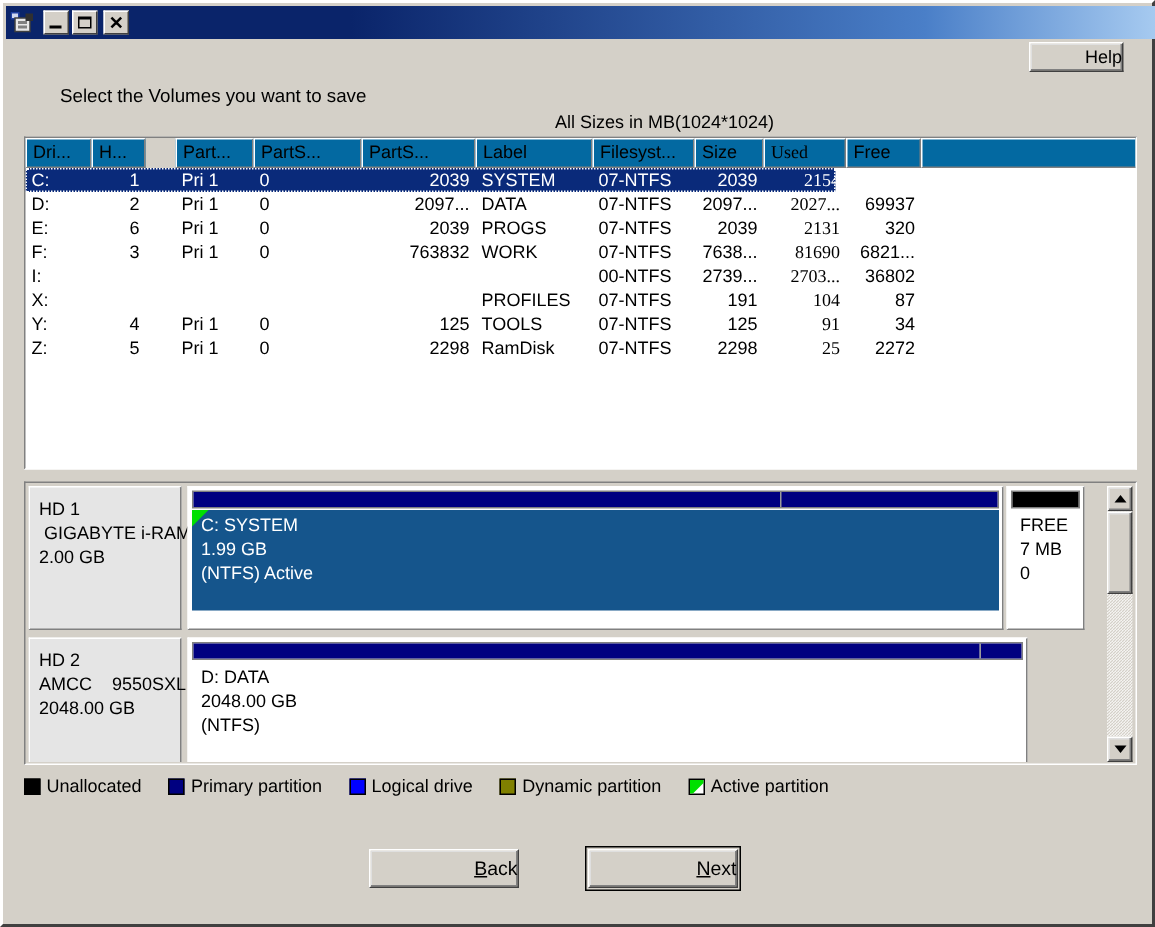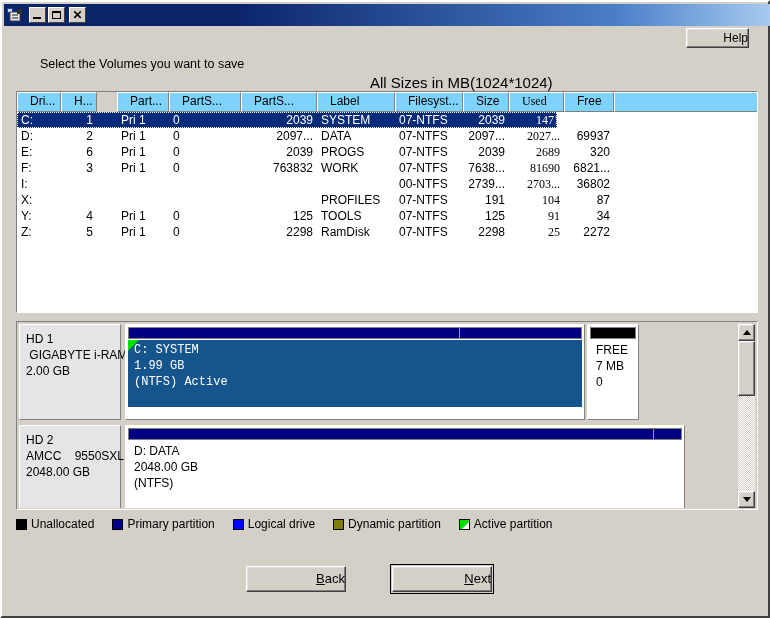--- a/index.html
+++ b/index.html
@@ -118,21 +118,21 @@
   
   #instruction {
     position: absolute;
     left: 38px; top: 55px;
     font-size: 12.5px;
     white-space: nowrap;
   }
   #sizes-note {
     position: absolute;
     left: 368px; top: 72px;
-    font-size: 15px;
+    font-size: 12px;
     white-space: nowrap;
   }
 
   
   #volume-table {
     position: absolute;
     left: 14px; top: 89px;
     width: 742px; height: 222px;
     background: #ffffff;
     border-top: 1px solid #808080;
@@ -142,29 +142,29 @@
     box-sizing: border-box;
     overflow: hidden;
   }
   #table-header {
     display: flex;
     height: 20px;
     background: #d4d0c8;
     box-sizing: border-box;
   }
   .th {
-    background: #7dd3fc;
+    background: #0369a1;
     border-top: 1px solid #ffffff;
     border-left: 1px solid #ffffff;
     border-right: 1px solid #808080;
     border-bottom: 1px solid #808080;
     box-sizing: border-box;
     font-size: 12px;
     line-height: 17px;
-    padding-left: 12px;
+    padding-left: 4px;
     overflow: hidden;
     white-space: nowrap;
     flex: 0 0 auto;
   }
   .th.filler { flex: 1 1 auto; border-right: none; }
 
   #table-body {
     position: relative;
   }
   .trow {
@@ -454,21 +454,21 @@
     <div id="table-body">
         <div class="trow selected">
           <div class="td c-drive left">C:</div>
           <div class="td c-hd num">1</div>
           <div class="td c-part left">Pri 1</div>
           <div class="td c-psize1 left">0</div>
           <div class="td c-psize2 num">2039</div>
           <div class="td c-label left">SYSTEM</div>
           <div class="td c-fs left">07-NTFS</div>
           <div class="td c-size num">2039</div>
-          <div class="td c-used num">1471</div>
+          <div class="td c-used num">2154</div>
           <div class="td c-free num">568</div>
         </div>
         <div class="trow">
           <div class="td c-drive left">D:</div>
           <div class="td c-hd num">2</div>
           <div class="td c-part left">Pri 1</div>
           <div class="td c-psize1 left">0</div>
           <div class="td c-psize2 num">2097...</div>
           <div class="td c-label left">DATA</div>
           <div class="td c-fs left">07-NTFS</div>
@@ -478,21 +478,21 @@
         </div>
         <div class="trow">
           <div class="td c-drive left">E:</div>
           <div class="td c-hd num">6</div>
           <div class="td c-part left">Pri 1</div>
           <div class="td c-psize1 left">0</div>
           <div class="td c-psize2 num">2039</div>
           <div class="td c-label left">PROGS</div>
           <div class="td c-fs left">07-NTFS</div>
           <div class="td c-size num">2039</div>
-          <div class="td c-used num">2689</div>
+          <div class="td c-used num">2131</div>
           <div class="td c-free num">320</div>
         </div>
         <div class="trow">
           <div class="td c-drive left">F:</div>
           <div class="td c-hd num">3</div>
           <div class="td c-part left">Pri 1</div>
           <div class="td c-psize1 left">0</div>
           <div class="td c-psize2 num">763832</div>
           <div class="td c-label left">WORK</div>
           <div class="td c-fs left">07-NTFS</div>
@@ -553,21 +553,21 @@
 
   <div id="disk-panel">
     <div id="disk-scroll-area">
         <div class="disk-row">
           <div class="disk-info">
             <div>HD 1</div>
             <div class="ln2"> GIGABYTE i-RAM</div>
             <div>2.00 GB</div>
           </div>
           <div class="disk-map">
-            <div class="part-block" style="width: 460px; font-family: Liberation Mono, monospace;">
+            <div class="part-block" style="width: 544px;">
               <div class="part-bar">
                 <div class="seg" style="background: rgb(0, 0, 128); width: 73%;"></div>
                 <div class="seg" style="background: rgb(0, 0, 128); flex: 1 1 auto;"></div>
               </div>
               <div class="part-body filled" style="background: rgb(21, 85, 140);">
                 <div class="active-tri"></div>
                 <div>C: SYSTEM</div>
                 <div>1.99 GB</div>
                 <div>(NTFS) Active</div>
               </div>

